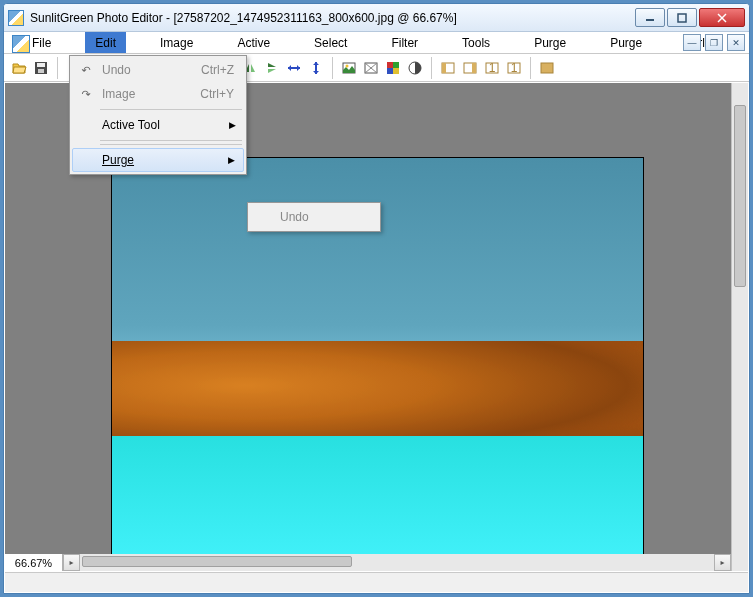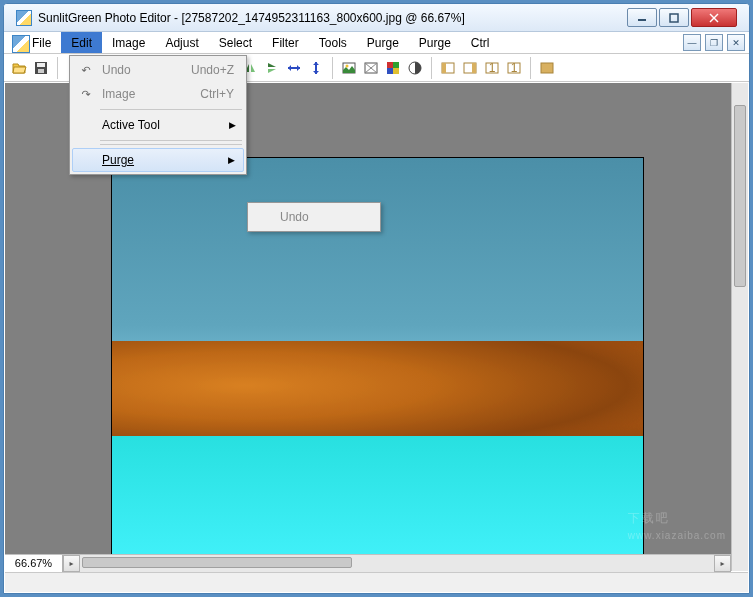--- a/index.html
+++ b/index.html
@@ -1,40 +1,40 @@
 <!DOCTYPE html>
 <html><head>
 <meta charset="utf-8">
 <style>
   *{box-sizing:border-box;margin:0;padding:0;font-family:"Segoe UI",Tahoma,sans-serif;font-size:12px;}
   body{background:#5a8fc2;width:753px;height:597px;overflow:hidden;}
   .window{position:absolute;left:3px;top:3px;width:747px;height:591px;background:#fff;border:1px solid #4a7fb2;border-radius:4px 4px 0 0;box-shadow:0 0 0 1px rgba(255,255,255,.4) inset;}
-  .title-bar{height:28px;background:linear-gradient(#f4f9ff,#dde9f7);border-bottom:1px solid #b6c8dc;display:flex;align-items:center;padding:0 12px;border-radius:3px 3px 0 0;}
+  .title-bar{height:28px;background:linear-gradient(#f4f9ff,#dde9f7);border-bottom:1px solid #b6c8dc;display:flex;align-items:center;padding:0 4px;border-radius:3px 3px 0 0;}
   .app-icon{width:16px;height:16px;margin-right:6px;background:linear-gradient(135deg,#6fa8dc 40%,#fff 40%,#fff 60%,#ffd966 60%);border:1px solid #3d85c6;}
   .title-text{flex:1;color:#000;font-size:12px;white-space:nowrap;overflow:hidden;}
   .win-btns{display:flex;gap:0;}
   .win-btn{width:30px;height:19px;border:1px solid #6b8aab;background:linear-gradient(#f7fbff,#d6e5f5);display:flex;align-items:center;justify-content:center;font-size:10px;color:#33526e;border-radius:2px;margin-left:2px;}
   .win-btn.close{background:linear-gradient(#f07878,#c83232);border-color:#a02020;color:#fff;width:46px;}
-  .menu-bar{height:22px;background:#fff;display:flex;align-items:stretch;padding:0 4px;border-bottom:1px solid #c9c9c9;position:relative;}
+  .menu-bar{height:22px;background:#fff;display:flex;align-items:stretch;padding:0 4px;border-bottom:1px solid #c9c9c9;position:relative;gap:24px;}
   .mdi-btns{position:absolute;right:4px;top:2px;display:flex;gap:4px;}
   .mdi-btn{width:18px;height:17px;border:1px solid #7a99b8;background:linear-gradient(#f7fbff,#d6e5f5);display:flex;align-items:center;justify-content:center;font-size:9px;color:#33526e;}
   .menu-item{padding:0 10px;display:flex;align-items:center;cursor:default;}
   .menu-item.first{padding-left:24px;position:relative;}
   .menu-item.first::before{content:"";position:absolute;left:4px;top:3px;width:16px;height:16px;background:linear-gradient(135deg,#6fa8dc 40%,#fff 40%,#fff 60%,#ffd966 60%);border:1px solid #3d85c6;}
   .menu-item.open{background:#3e7ad1;color:#000000;}
   .toolbar{height:28px;background:#fff;border-bottom:1px solid #c9c9c9;display:flex;align-items:center;padding:0 6px;gap:4px;}
   .tb-ico{width:18px;height:18px;display:flex;align-items:center;justify-content:center;}
   .tb-sep{width:1px;height:22px;background:#c9c9c9;margin:0 3px;}
   .workspace{position:absolute;left:1px;top:79px;right:1px;bottom:22px;background:#808080;}
   .canvas{position:absolute;left:106px;top:74px;width:533px;height:399px;border:1px solid #000;background:linear-gradient(to bottom,#4b8fa8 0%,#5fa5bd 42%,#6ab0c8 48%,#3a7a6a 48%,#2a5a4a 50%,#a05a2a 50%,#c06a2a 55%,#d07a2a 60%,#b86a2a 65%,#8a4a1a 72%,#28d8d8 72%,#3ae8e8 78%,#40e8f0 100%);overflow:hidden;}
   .canvas::before{content:"";position:absolute;left:0;top:46%;right:0;height:28%;background:radial-gradient(ellipse 120% 100% at 25% 40%,#d0802a 0%,#b86a20 30%,#8a4a18 60%,transparent 80%),radial-gradient(ellipse 120% 100% at 75% 40%,#c87a28 0%,#a85a1c 40%,#704012 70%,transparent 90%);filter:contrast(1.1);}
   .canvas::after{content:"";position:absolute;left:0;bottom:0;right:0;height:30%;background:linear-gradient(to bottom,#28e0e0,#40f0f8);}
   .scroll-v{position:absolute;right:0;top:0;bottom:0;width:17px;background:#e8e8e8;border-left:1px solid #c0c0c0;}
   .scroll-v::before{content:"";position:absolute;top:22px;left:2px;right:2px;height:180px;background:#c9c9c9;border:1px solid #a0a0a0;border-radius:2px;}
-  .scroll-h-wrap{position:absolute;left:0;right:17px;bottom:0;height:17px;background:#4c1d95;border-top:1px solid #c0c0c0;display:flex;align-items:center;}
+  .scroll-h-wrap{position:absolute;left:0;right:17px;bottom:0;height:17px;background:#4c1d95;border-top:1px solid #c0c0c0;display:flex;align-items:flex-end;}
   .zoom-box{width:58px;height:17px;background:#fff;border-right:1px solid #b0b0b0;display:flex;align-items:center;justify-content:center;font-size:11px;}
   .sc-btn{width:17px;height:17px;background:linear-gradient(#f8f8f8,#e0e0e0);border:1px solid #b0b0b0;display:flex;align-items:center;justify-content:center;font-size:8px;color:#555;}
   .sc-track{flex:1;background:#e8e8e8;height:17px;position:relative;}
   .sc-thumb{position:absolute;left:2px;top:2px;height:11px;width:270px;background:#c9c9c9;border:1px solid #a0a0a0;border-radius:2px;}
   .status{position:absolute;left:1px;right:1px;bottom:1px;height:20px;background:#f0f0f0;border-top:1px solid #c9c9c9;}
   .dropdown{position:absolute;left:65px;top:51px;width:178px;background:#f0f0f0;border:1px solid #979797;box-shadow:2px 2px 4px rgba(0,0,0,.25);padding:2px;}
   .dd-item{height:24px;display:flex;align-items:center;padding:0 10px 0 30px;position:relative;}
   .dd-item.hover{background:linear-gradient(#e8f0fb,#d4e4f7);border:1px solid #aecff7;border-radius:2px;padding:0 9px 0 29px;text-decoration:underline;}
   .dd-item.disabled{color:#888;}
   .dd-shortcut{margin-left:auto;}
@@ -72,21 +72,21 @@
             <line x1="9" y1="1" x2="1" y2="9" stroke="#fff" stroke-width="1.5"></line>
           </svg>
         </div>
     </div>
   </div>
 
   <div class="menu-bar">
     <div class="menu-item first">File</div>
     <div class="menu-item open">Edit</div>
     <div class="menu-item">Image</div>
-    <div class="menu-item">Adjust</div>
+    <div class="menu-item">Active</div>
     <div class="menu-item">Select</div>
     <div class="menu-item">Filter</div>
     <div class="menu-item">Tools</div>
     <div class="menu-item">Purge</div>
     <div class="menu-item">Purge</div>
     <div class="menu-item">Ctrl</div>
     <div class="mdi-btns">
       <div class="mdi-btn">—</div>
       <div class="mdi-btn">❐</div>
       <div class="mdi-btn">✕</div>
@@ -198,32 +198,29 @@
     <div class="canvas"></div>
     <div class="scroll-v"></div>
     <div class="scroll-h-wrap">
       <div class="zoom-box">66.67%</div>
       <div class="sc-btn">▸</div>
       <div class="sc-track">
           <div class="sc-thumb"></div>
         </div>
       <div class="sc-btn">▸</div>
     </div>
-    <div class="watermark">
-      <span>下载吧</span><small>www.xiazaiba.com</small>
-    </div>
   </div>
 
   <div class="status"></div>
 
   <div class="dropdown">
     <div class="dd-item disabled">
       <span class="dd-ico">↶</span>
       <span>Undo</span>
-        <span class="dd-shortcut">Undo+Z</span>
+        <span class="dd-shortcut">Ctrl+Z</span>
     </div>
     <div class="dd-item disabled">
       <span class="dd-ico">↷</span>
       <span>Image</span>
         <span class="dd-shortcut">Ctrl+Y</span>
     </div>
     <div class="dd-sep"></div>
     <div class="dd-item">
       <span>Active Tool</span>
         <span class="dd-arrow">▶</span>

